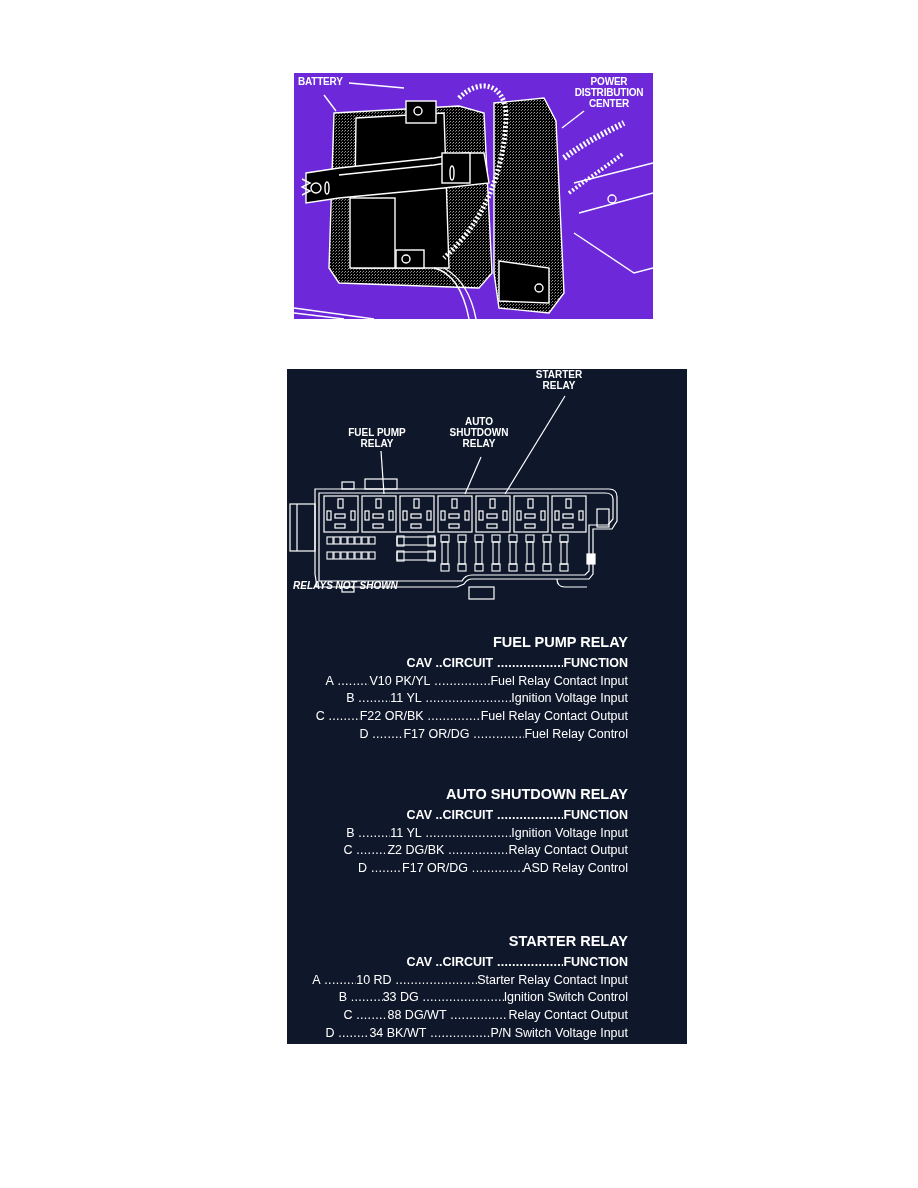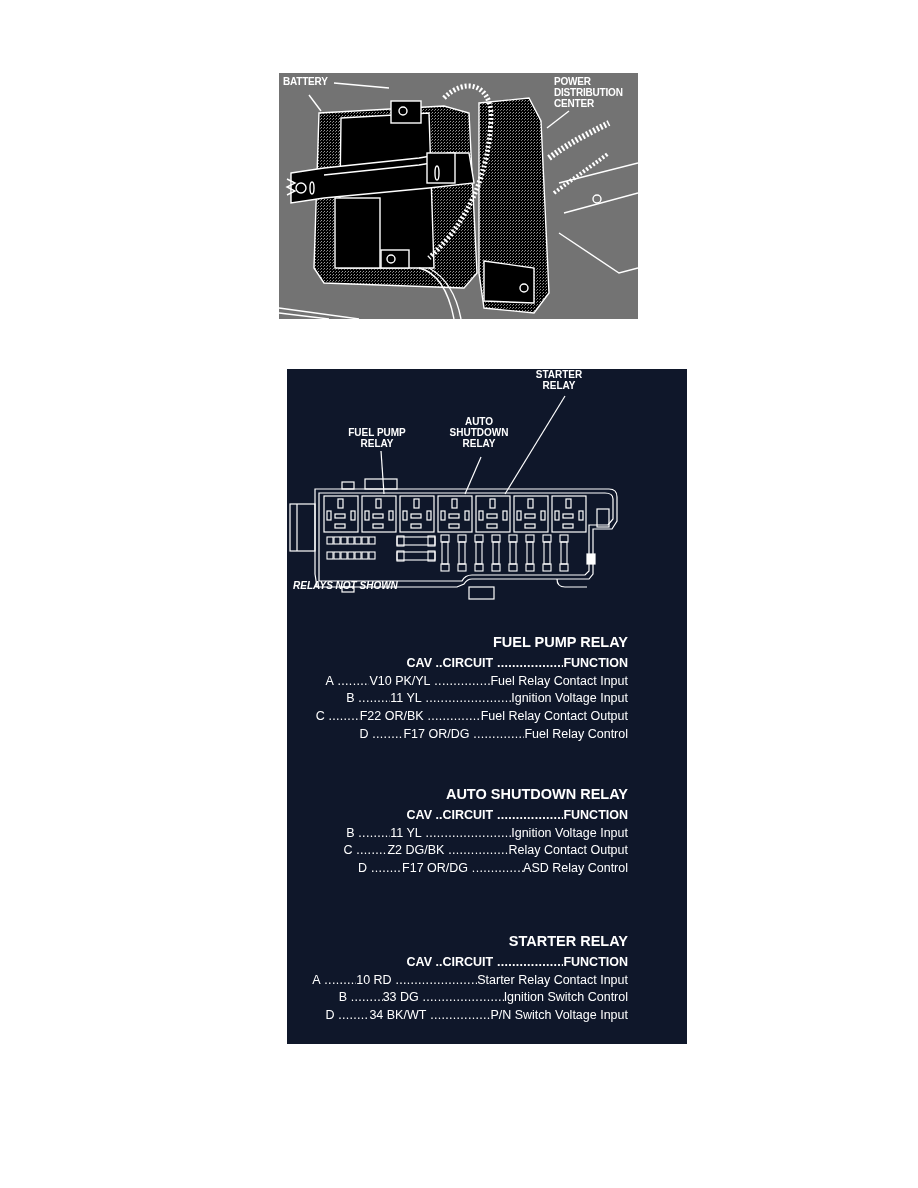--- a/index.html
+++ b/index.html
@@ -1,21 +1,21 @@
 <!DOCTYPE html>
 <html><head>
 <meta charset="utf-8">
 <style>
   html, body { margin: 0; padding: 0; background: #ffffff; }
   body { width: 918px; height: 1188px; position: relative; overflow: hidden; font-family: "Liberation Sans", sans-serif; }
 
   
-  .fig1 { position: absolute; left: 279px; top: 73px; width: 359px; height: 246px; background: #737373; overflow: hidden; }
+  .fig1 { position: absolute; left: 294px; top: 73px; width: 359px; height: 246px; background: #6d28d9; overflow: hidden; }
   .fig1 svg { position: absolute; left: 0; top: 0; }
-  .fig1-label { position: absolute; color: #fff; font-weight: bold; font-size: 10px; line-height: 11px; letter-spacing: -0.2px; }
+  .fig1-label { position: absolute; color: #fff; font-weight: bold; font-size: 10px; line-height: 11px; letter-spacing: -0.2px; text-align: center; }
   .lbl-battery { left: 4px; top: 3px; text-align: left; }
   .lbl-pdc { right: 4px; top: 3px; width: 80px; }
 
   
   .fig2 { position: absolute; left: 287px; top: 369px; width: 400px; height: 675px; background: #0f172a; color: #fff; overflow: hidden; }
   .fig2 svg.fusebox { position: absolute; left: 0; top: 0; }
   .callout { position: absolute; font-weight: bold; font-size: 10px; line-height: 11px; text-align: center; color: #fff; }
   .co-starter { left: 242px; top: 0px; width: 60px; }
   .co-asd { left: 158px; top: 47px; width: 68px; }
   .co-fuel { left: 55px; top: 58px; width: 70px; }
@@ -277,15 +277,16 @@
     <div class="row"><span class="cav"><span>D</span><span class="dots"></span></span><span class="circ"><span>F17 OR/DG</span><span class="dots"></span></span><span class="func">ASD Relay Control</span></div>
   </div>
 
   <div class="section sec-starter">
     <div class="sec-title">STARTER RELAY</div>
     <div class="row head">
       <span class="cav">CAV ..</span><span class="circ"><span>CIRCUIT</span><span class="dots"></span></span><span class="func">FUNCTION</span>
     </div>
     <div class="row"><span class="cav"><span>A</span><span class="dots"></span></span><span class="circ"><span>10 RD</span><span class="dots"></span></span><span class="func">Starter Relay Contact Input</span></div>
     <div class="row"><span class="cav"><span>B</span><span class="dots"></span></span><span class="circ"><span>33 DG</span><span class="dots"></span></span><span class="func">Ignition Switch Control</span></div>
+    <div class="row"><span class="cav"><span>C</span><span class="dots"></span></span><span class="circ"><span>88 DG/WT</span><span class="dots"></span></span><span class="func">Relay Contact Output</span></div>
     <div class="row"><span class="cav"><span>D</span><span class="dots"></span></span><span class="circ"><span>34 BK/WT</span><span class="dots"></span></span><span class="func">P/N Switch Voltage Input</span></div>
   </div>
 </div>
 
 </body></html>

